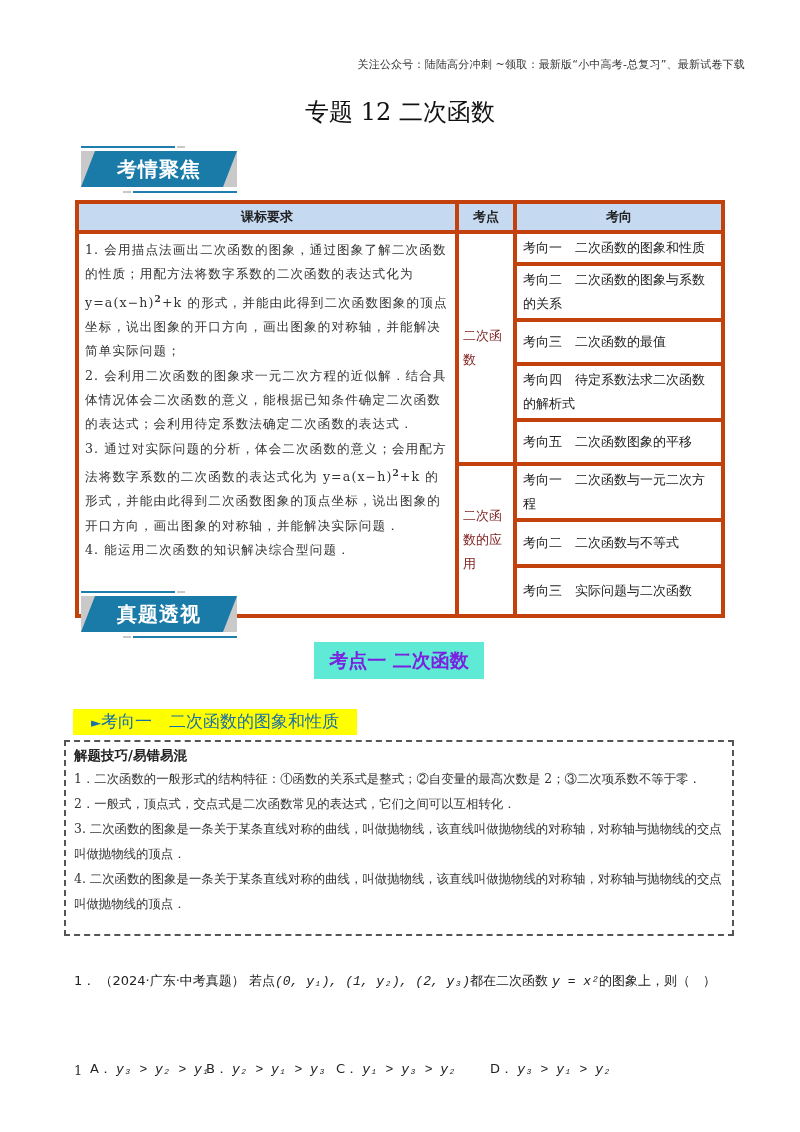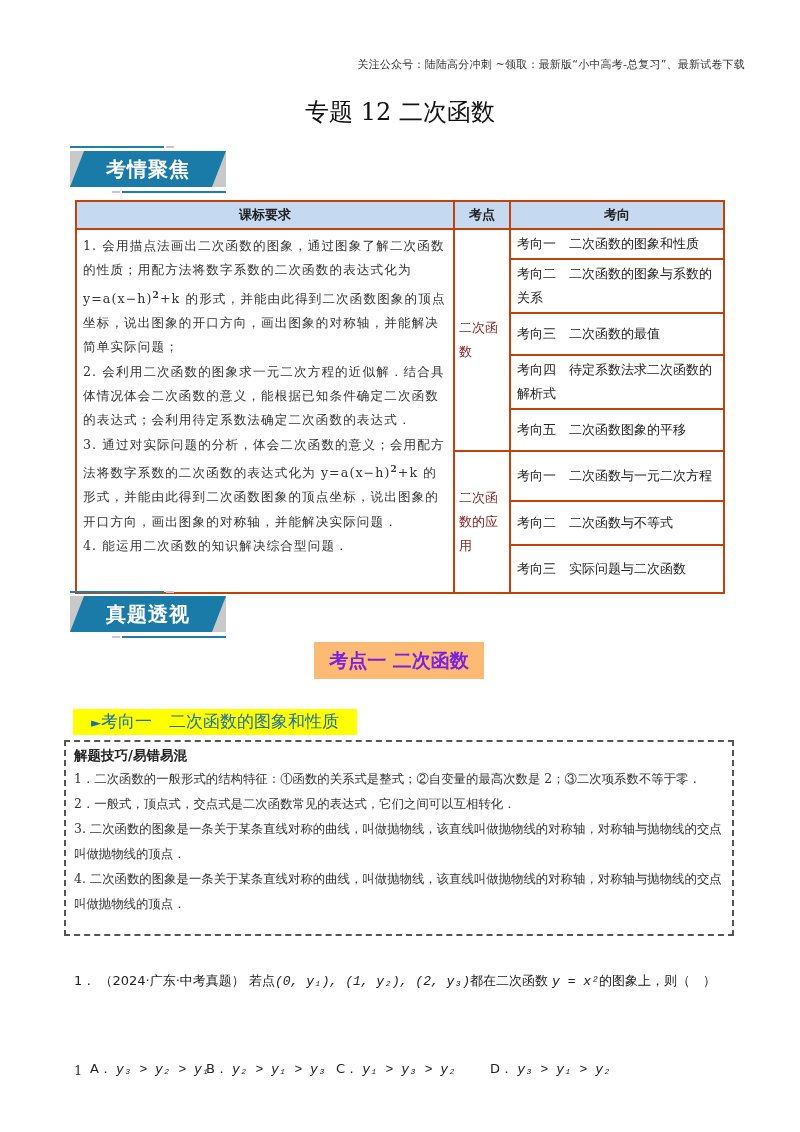--- a/index.html
+++ b/index.html
@@ -3,45 +3,45 @@
 <meta charset="utf-8">
 <style>
   html, body { margin: 0; padding: 0; background: #ffffff; }
   body { width: 800px; height: 1132px; position: relative; overflow: hidden;
          font-family: "DejaVu Sans", "Liberation Sans", sans-serif; color: #222; }
   .header-note { position: absolute; top: 57px; right: 55px; font-size: 11px; color: #333; letter-spacing: 0.2px; }
   .page-title { position: absolute; top: 96px; left: 0; width: 800px; text-align: center;
                 font-family: "DejaVu Serif", "Liberation Serif", serif; font-size: 24px; color: #111; }
 
   
-  .banner { position: absolute; left: 70px; width: 150px; height: 48px; padding-left: 16px; }
+  .banner { position: absolute; left: 81px; width: 150px; height: 48px; padding-left: 16px; }
   .banner .line-top { position: absolute; top: 0; left: 0; width: 94px; height: 2px; background: #1e7fae; }
   .banner .line-top-gray { position: absolute; top: 0; left: 96px; width: 8px; height: 2px; background: #c8c8c8; }
   .banner .body { position: absolute; top: 5px; left: 0; width: 156px; height: 36px; background: #1a7aa8; overflow: hidden; }
   .banner .tri-left { position: absolute; top: 0; left: 0; width: 0; height: 0;
                       border-top: 36px solid #c9c9c9; border-right: 14px solid transparent; }
   .banner .tri-right { position: absolute; top: 0; right: 0; width: 0; height: 0;
                        border-bottom: 36px solid #c9c9c9; border-left: 14px solid transparent; }
   .banner .label { position: absolute; top: 0; left: 0; width: 156px; height: 36px; line-height: 36px;
                    text-align: center; color: #fff; font-weight: bold; font-size: 20px; letter-spacing: 1px; }
   .banner .line-bot { position: absolute; top: 45px; left: 52px; width: 104px; height: 2px; background: #1e7fae; }
   .banner .line-bot-gray { position: absolute; top: 45px; left: 42px; width: 8px; height: 2px; background: #c8c8c8; }
 
   
   table.req { position: absolute; top: 200px; left: 75px; width: 650px; border-collapse: collapse;
               font-size: 13px; }
-  table.req th, table.req td { border: 2px solid #c2410c; }
+  table.req th, table.req td { border: 4px solid #c2410c; }
   table.req th { background: #c5d9f1; height: 24px; font-weight: bold; font-size: 13px; }
   table.req td.req-text { width: 364px; vertical-align: top; padding: 4px 6px 4px 6px;
                           font-family: "DejaVu Serif", "Liberation Serif", serif; line-height: 24.3px; color: #333; font-size: 12.6px; letter-spacing: 1.1px; }
   table.req td.point { width: 46px; padding: 0 4px; line-height: 24px; color: #7f1d1d; }
   table.req td.dir { padding: 2px 6px; line-height: 24px; color: #222; }
   .sup { font-size: 9px; vertical-align: super; font-weight: bold; }
 
-  .kp-title { position: absolute; top: 642px; left: 314px; width: 170px; height: 37px; background: #fdba74;
+  .kp-title { position: absolute; top: 642px; left: 314px; width: 170px; height: 37px; background: #5eead4;
               color: #7b1fe0; font-weight: bold; font-size: 19px; text-align: center; line-height: 37px; }
   .dir-heading { position: absolute; top: 709px; left: 73px; background: #ffff00; color: #1a6fa8;
                  font-size: 17px; padding: 0 18px; line-height: 24px; }
   .dir-heading .arrow { font-size: 13px; }
 
   .tips-box { position: absolute; top: 740px; left: 64px; width: 670px; height: 196px;
               border: 2px dashed #555; box-sizing: border-box; padding: 2px 8px; }
   .tips-title { font-size: 13.5px; font-weight: bold; color: #222; line-height: 22px; }
   .tips-item { font-family: "DejaVu Serif", "Liberation Serif", serif; font-size: 12.4px; color: #333;
                line-height: 25px; }

